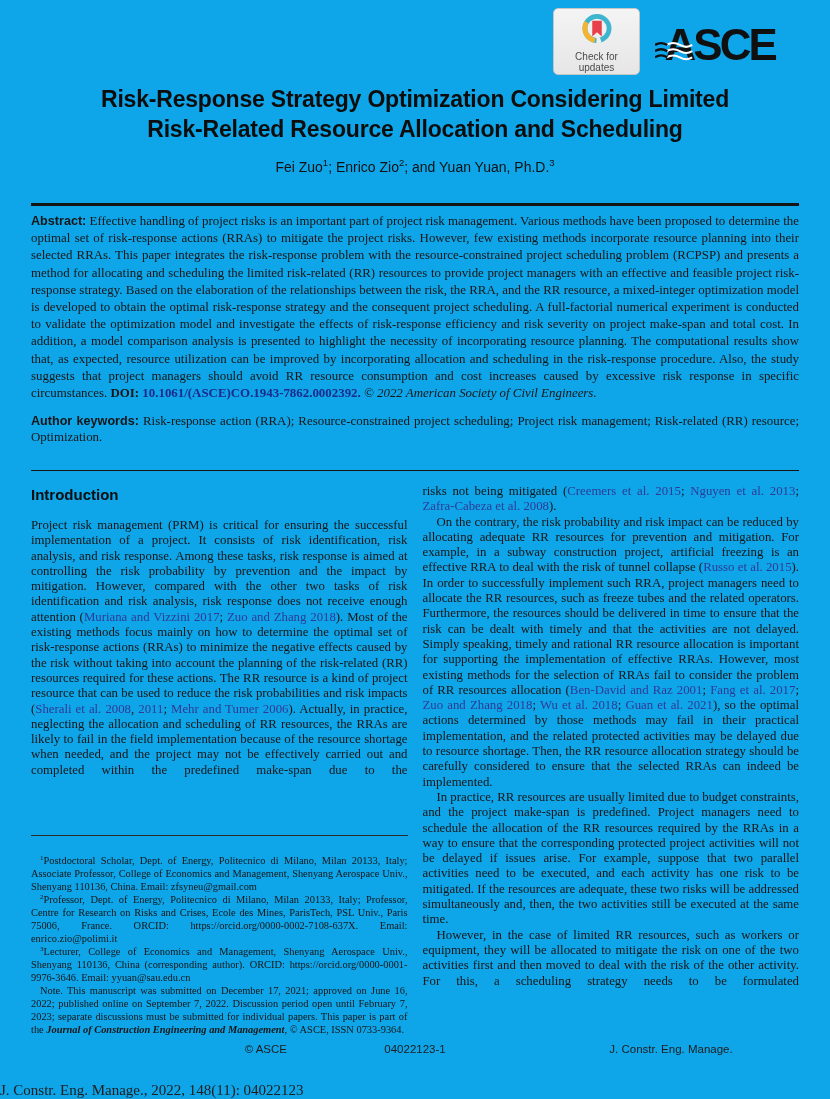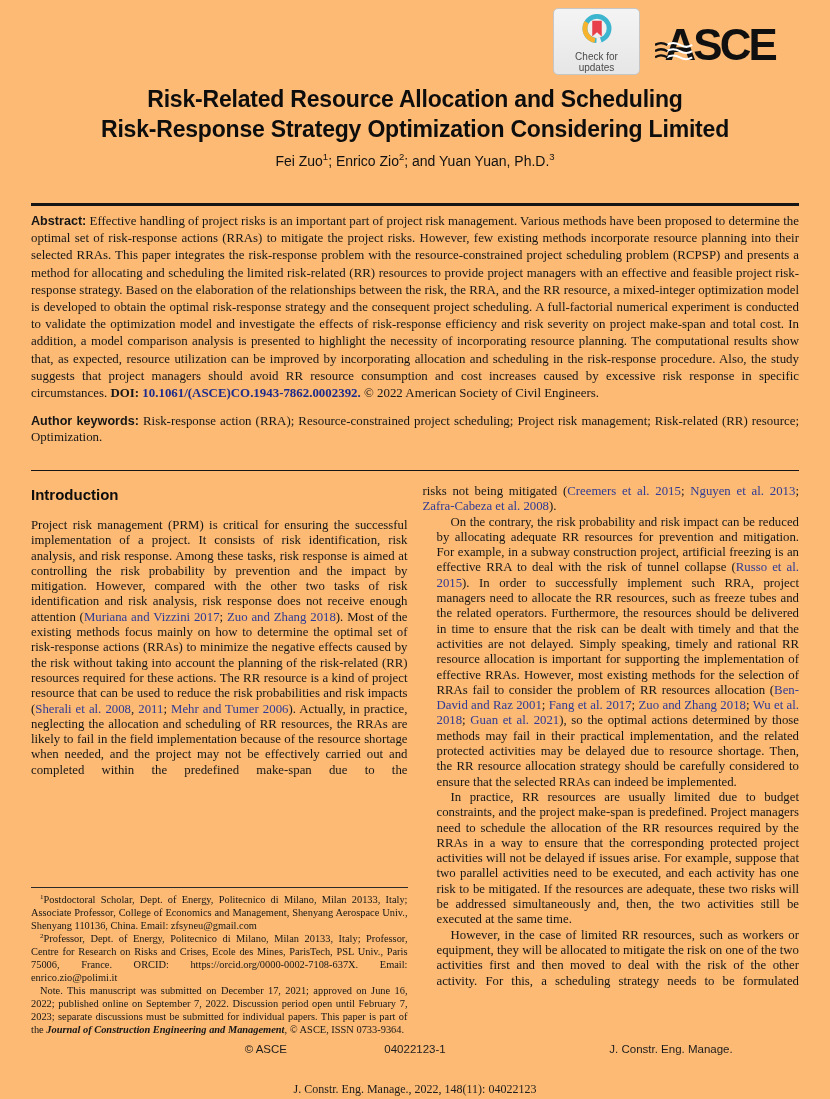--- a/index.html
+++ b/index.html
@@ -1,74 +1,74 @@
 <!DOCTYPE html>
 <html style="--citation-link: #2e3a96; --doi-link: #1b2a8c; --crossmark-teal: #3db5cf; --crossmark-yellow: #f7b32b; --crossmark-red: #e8404a;"><head>
 <meta charset="utf-8">
 <style>
   html,body{margin:0;padding:0;background:#fff;}
-  .page{position:relative;width:830px;height:1099px;background:#fdba74;overflow:hidden;
+  .page{position:relative;width:830px;height:1099px;background:#0ea5e9;overflow:hidden;
         font-family:"Liberation Serif",serif;color:#161616;}
 
   
   .check-badge{position:absolute;left:553px;top:8px;width:87px;height:67px;
     background:linear-gradient(#f4f4f4,#e6e6e6);border:1px solid #c6c6c6;border-radius:5px;
     display:flex;flex-direction:column;align-items:center;justify-content:flex-start;padding-top:2px;box-sizing:border-box;cursor:pointer;}
   .cm-teal{stroke:var(--crossmark-teal,#3db5cf);}
   .cm-yellow{stroke:var(--crossmark-yellow,#f7b32b);}
   .cm-red{fill:var(--crossmark-red,#e8404a);}
   .badge-text{font-family:"Liberation Sans",sans-serif;font-size:10px;line-height:11px;color:#4a4a4a;text-align:center;}
   .asce-logo{position:absolute;left:655px;top:21px;width:124px;height:46px;}
   .asce-text{font-family:"Liberation Sans",sans-serif;font-weight:bold;font-size:46px;letter-spacing:-3px;fill:#101010;}
   .asce-waves path{fill:none;stroke:#101010;stroke-width:2.4;}
   .asce-waves-white path{fill:none;stroke:#ffffff;stroke-width:2.2;}
 
   
   .title{position:absolute;top:84px;left:0;width:100%;text-align:center;
     font-family:"Liberation Sans",sans-serif;font-weight:bold;font-size:23px;line-height:30px;color:#0d0d0d;letter-spacing:-0.2px;}
-  .authors{position:absolute;top:153px;left:0;width:100%;text-align:center;
+  .authors{position:absolute;top:159px;left:0;width:100%;text-align:center;
     font-family:"Liberation Sans",sans-serif;font-size:14px;color:#111;}
   sup{font-size:68%;line-height:0;}
 
   
   .abstract-block{position:absolute;left:31px;top:203px;width:768px;
     border-top:3px solid #151515;border-bottom:1.5px solid #151515;
     padding:7px 0 6px 0;box-sizing:border-box;}
   .abstract-para{font-size:12.9px;line-height:17.2px;text-align:justify;}
   .label-sans{font-family:"Liberation Sans",sans-serif;font-weight:bold;font-size:12.6px;}
   .keywords-para{margin-top:11px;font-size:12.9px;line-height:16.2px;text-align:justify;}
 
   
   .seg-cite{color:var(--citation-link,#2e3a96);}
   .seg-doi{color:var(--doi-link,#1b2a8c);font-weight:bold;}
   .seg-bold{font-weight:bold;}
-  .seg-italic{margin-top:20px;}
+  .seg-italic{font-style:italic;margin-top:20px;}
   .seg-bolditalic{font-weight:bold;font-style:italic;}
 
   
   .columns{position:absolute;left:31px;top:484px;width:768px;height:552px;display:flex;gap:15px;}
   .col{flex:1;display:flex;flex-direction:column;min-width:0;}
   .intro-heading{font-family:"Liberation Sans",sans-serif;font-weight:bold;font-size:15px;color:#0d0d0d;margin:2px 0 15px 0;}
   .body-para{font-size:12.8px;line-height:15.3px;text-align:justify;margin:0;}
-  .body-para.indent{text-indent:14px;margin-left:14px;}
+  .body-para.indent{text-indent:14px;}
   .body-para.cont{text-align-last:justify;}
 
   
-  .footnotes{margin-top:auto;border-top:1px solid #2a2a2a;padding-top:5px;
+  .footnotes{margin-top:auto;border-top:1px solid #2a2a2a;padding-top:18px;
     font-size:10.4px;line-height:13px;text-align:justify;overflow-wrap:anywhere;}
   .fn{text-indent:9px;margin:0;}
 
   
   .footer{position:absolute;left:31px;top:1043px;width:768px;display:flex;
     font-family:"Liberation Sans",sans-serif;font-size:11.5px;color:#1d1d1d;}
   .footer .f-left{flex:1;text-align:right;}
   .footer .f-center{flex:1;text-align:center;}
   .footer .f-right{flex:1;text-align:center;}
-  .bottom-line{position:absolute;top:1082px;left:0;width:100%;text-align:center;
-    font-size:12px;color:#1d1d1d;}
+  .bottom-line{position:absolute;top:1082px;left:0;width:100%;
+    font-size:15px;color:#1d1d1d;}
 </style>
 </head>
 <body>
 
 <div class="page">
 
   <div class="check-badge">
     <svg viewBox="0 0 44 46" width="38" height="40" aria-hidden="true">
       <circle class="cm-teal" cx="22" cy="20" r="14" fill="none" stroke-width="5.5"></circle>
       <circle class="cm-yellow" cx="22" cy="20" r="14" fill="none" stroke-width="5.5" stroke-dasharray="27 60.9" transform="rotate(100 22 20)"></circle>
@@ -91,40 +91,41 @@
       </g>
       <g class="asce-waves">
         <path d="M0 25 q6 -4 13 0"></path>
         <path d="M0 31.5 q6 -4 13 0"></path>
         <path d="M0 38 q6 -4 13 0"></path>
       </g>
     </svg>
   </div>
 
   <div class="title">
+    <div>Risk-Response Strategy Optimization Considering Limited</div>
     <div>Risk-Related Resource Allocation and Scheduling</div>
-    <div>Risk-Response Strategy Optimization Considering Limited</div>
   </div>
 
   <div class="authors"><span>Fei Zuo</span><sup class="seg-sup">1</sup><span>; Enrico Zio</span><sup class="seg-sup">2</sup><span>; and Yuan Yuan, Ph.D.</span><sup class="seg-sup">3</sup></div>
 
   <div class="abstract-block">
     <p class="abstract-para" style="margin:0;"><span class="label-sans">Abstract:</span><span><span> Effective handling of project risks is an important part of project risk management. Various methods have been proposed to determine the optimal set of risk-response actions (RRAs) to mitigate the project risks. However, few existing methods incorporate resource planning into their selected RRAs. This paper integrates the risk-response problem with the resource-constrained project scheduling problem (RCPSP) and presents a method for allocating and scheduling the limited risk-related (RR) resources to provide project managers with an effective and feasible project risk-response strategy. Based on the elaboration of the relationships between the risk, the RRA, and the RR resource, a mixed-integer optimization model is developed to obtain the optimal risk-response strategy and the consequent project scheduling. A full-factorial numerical experiment is conducted to validate the optimization model and investigate the effects of risk-response efficiency and risk severity on project make-span and total cost. In addition, a model comparison analysis is presented to highlight the necessity of incorporating resource planning. The computational results show that, as expected, resource utilization can be improved by incorporating allocation and scheduling in the risk-response procedure. Also, the study suggests that project managers should avoid RR resource consumption and cost increases caused by excessive risk response in specific circumstances. </span><span class="seg-bold">DOI: </span><span class="seg-doi">10.1061/(ASCE)CO.1943-7862.0002392.</span><span> </span><span class="seg-italic">© 2022 American Society of Civil Engineers.</span></span></p>
     <p class="keywords-para" style="margin-bottom:18px;"><span class="label-sans">Author keywords:</span><span><span> Risk-response action (RRA); Resource-constrained project scheduling; Project risk management; Risk-related (RR) resource; Optimization.</span></span></p>
   </div>
 
   <div class="columns">
 
     <div class="col">
       <div class="intro-heading">Introduction</div>
       <p class="body-para cont"><span>Project risk management (PRM) is critical for ensuring the successful implementation of a project. It consists of risk identification, risk analysis, and risk response. Among these tasks, risk response is aimed at controlling the risk probability by prevention and the impact by mitigation. However, compared with the other two tasks of risk identification and risk analysis, risk response does not receive enough attention (</span><span class="seg-cite">Muriana and Vizzini 2017</span><span>; </span><span class="seg-cite">Zuo and Zhang 2018</span><span>). Most of the existing methods focus mainly on how to determine the optimal set of risk-response actions (RRAs) to minimize the negative effects caused by the risk without taking into account the planning of the risk-related (RR) resources required for these actions. The RR resource is a kind of project resource that can be used to reduce the risk probabilities and risk impacts (</span><span class="seg-cite">Sherali et al. 2008</span><span>, </span><span class="seg-cite">2011</span><span>; </span><span class="seg-cite">Mehr and Tumer 2006</span><span>). Actually, in practice, neglecting the allocation and scheduling of RR resources, the RRAs are likely to fail in the field implementation because of the resource shortage when needed, and the project may not be effectively carried out and completed within the predefined make-span due to the</span></p>
 
       <div class="footnotes">
         <p class="fn"><sup class="seg-sup">1</sup><span>Postdoctoral Scholar, Dept. of Energy, Politecnico di Milano, Milan 20133, Italy; Associate Professor, College of Economics and Management, Shenyang Aerospace Univ., Shenyang 110136, China. Email: zfsyneu@gmail.com</span></p>
         <p class="fn"><sup class="seg-sup">2</sup><span>Professor, Dept. of Energy, Politecnico di Milano, Milan 20133, Italy; Professor, Centre for Research on Risks and Crises, Ecole des Mines, ParisTech, PSL Univ., Paris 75006, France. ORCID: https://orcid.org/0000-0002-7108-637X. Email: enrico.zio@polimi.it</span></p>
+        <p class="fn"><sup class="seg-sup">3</sup><span>Lecturer, College of Economics and Management, Shenyang Aerospace Univ., Shenyang 110136, China (corresponding author). ORCID: https://orcid.org/0000-0001-9976-3646. Email: yyuan@sau.edu.cn</span></p>
         <p class="fn"><span>Note. This manuscript was submitted on December 17, 2021; approved on June 16, 2022; published online on September 7, 2022. Discussion period open until February 7, 2023; separate discussions must be submitted for individual papers. This paper is part of the </span><span class="seg-bolditalic">Journal of Construction Engineering and Management</span><span>, © ASCE, ISSN 0733-9364.</span></p>
       </div>
     </div>
 
     <div class="col">
       <p class="body-para"><span>risks not being mitigated (</span><span class="seg-cite">Creemers et al. 2015</span><span>; </span><span class="seg-cite">Nguyen et al. 2013</span><span>; </span><span class="seg-cite">Zafra-Cabeza et al. 2008</span><span>).</span></p>
       <p class="body-para indent"><span>On the contrary, the risk probability and risk impact can be reduced by allocating adequate RR resources for prevention and mitigation. For example, in a subway construction project, artificial freezing is an effective RRA to deal with the risk of tunnel collapse (</span><span class="seg-cite">Russo et al. 2015</span><span>). In order to successfully implement such RRA, project managers need to allocate the RR resources, such as freeze tubes and the related operators. Furthermore, the resources should be delivered in time to ensure that the risk can be dealt with timely and that the activities are not delayed. Simply speaking, timely and rational RR resource allocation is important for supporting the implementation of effective RRAs. However, most existing methods for the selection of RRAs fail to consider the problem of RR resources allocation (</span><span class="seg-cite">Ben-David and Raz 2001</span><span>; </span><span class="seg-cite">Fang et al. 2017</span><span>; </span><span class="seg-cite">Zuo and Zhang 2018</span><span>; </span><span class="seg-cite">Wu et al. 2018</span><span>; </span><span class="seg-cite">Guan et al. 2021</span><span>), so the optimal actions determined by those methods may fail in their practical implementation, and the related protected activities may be delayed due to resource shortage. Then, the RR resource allocation strategy should be carefully considered to ensure that the selected RRAs can indeed be implemented.</span></p>
       <p class="body-para indent"><span>In practice, RR resources are usually limited due to budget constraints, and the project make-span is predefined. Project managers need to schedule the allocation of the RR resources required by the RRAs in a way to ensure that the corresponding protected project activities will not be delayed if issues arise. For example, suppose that two parallel activities need to be executed, and each activity has one risk to be mitigated. If the resources are adequate, these two risks will be addressed simultaneously and, then, the two activities still be executed at the same time.</span></p>
       <p class="body-para indent cont"><span>However, in the case of limited RR resources, such as workers or equipment, they will be allocated to mitigate the risk on one of the two activities first and then moved to deal with the risk of the other activity. For this, a scheduling strategy needs to be formulated</span></p>
     </div>

